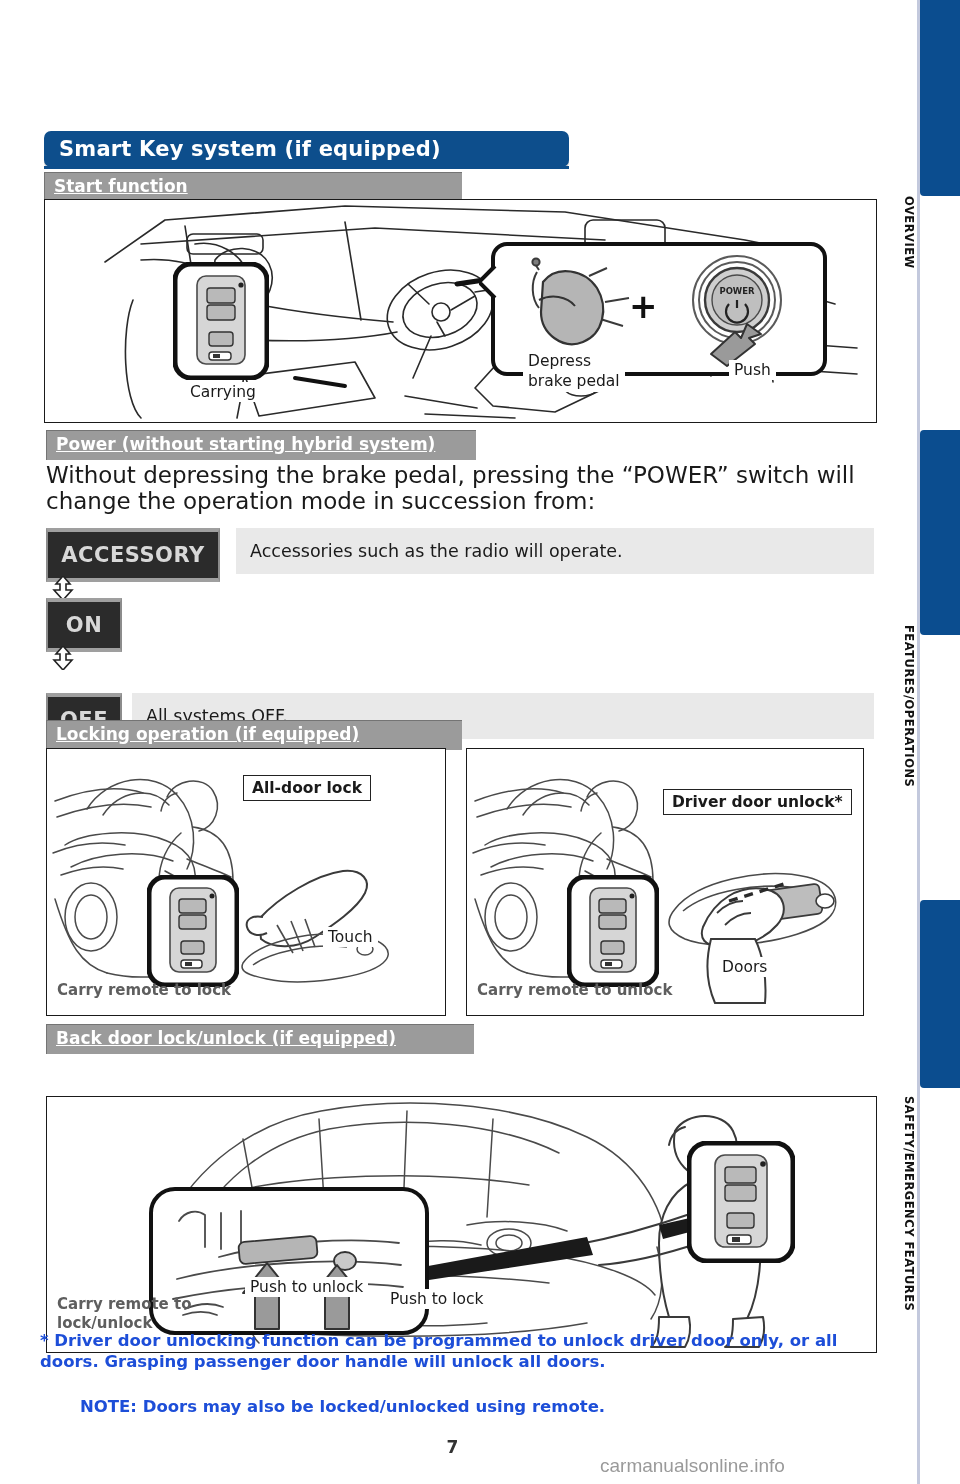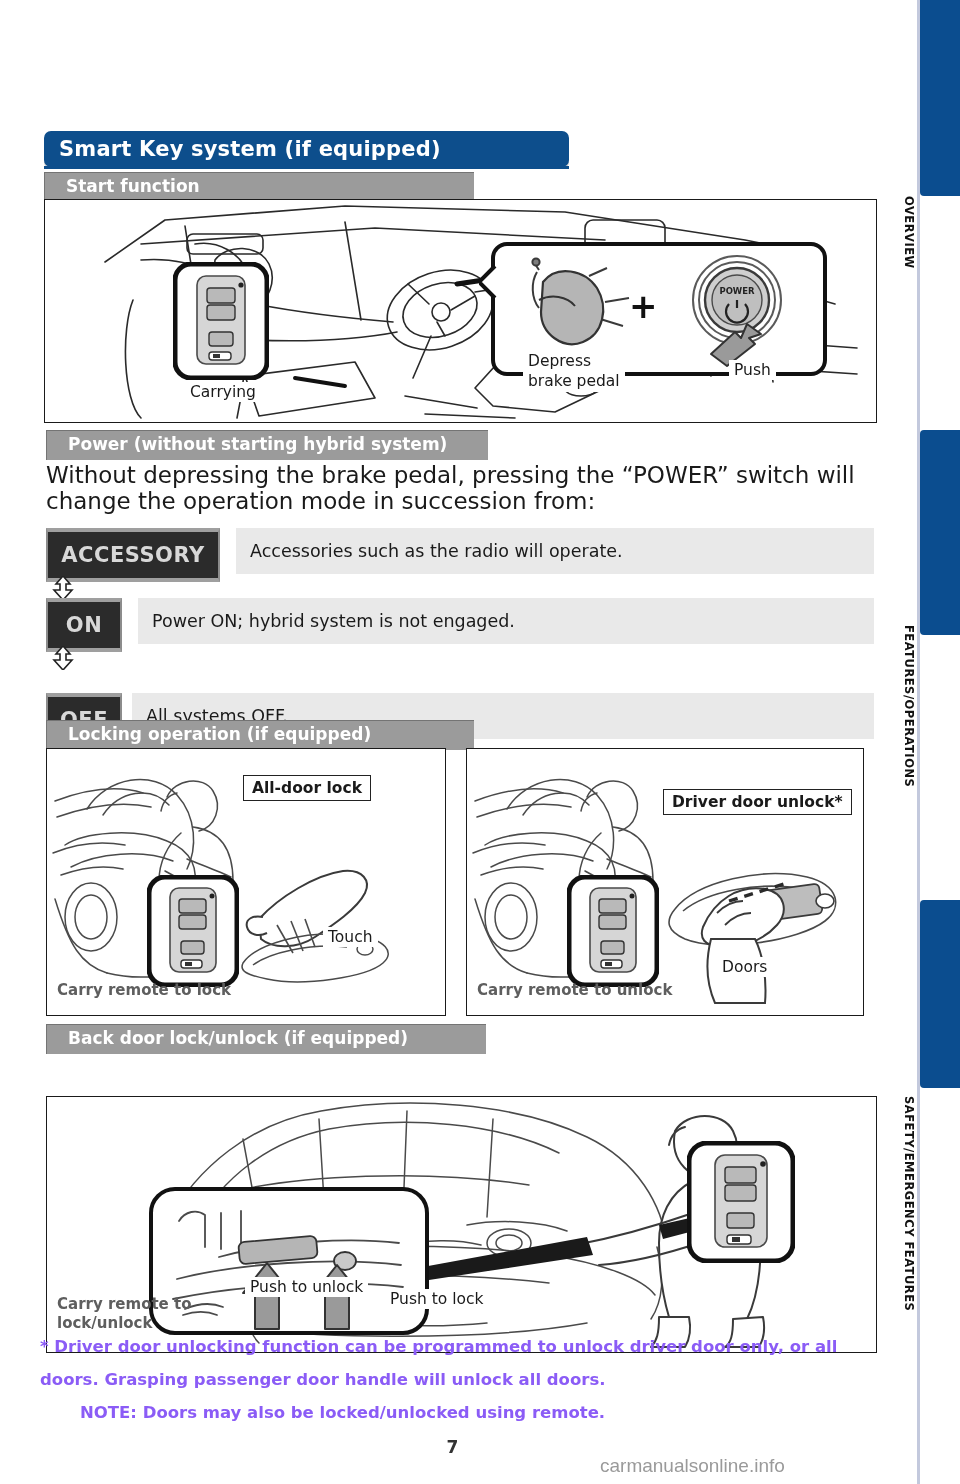--- a/index.html
+++ b/index.html
@@ -28,22 +28,22 @@
   
   .title-bar{position:absolute;left:44px;top:131px;width:525px;height:36px;
              background:#0d4e8c;border-radius:7px;
              box-shadow:0 2px 0 rgba(0,0,0,.18);}
   .title-bar span{position:absolute;left:15px;top:6px;color:#fff;font-size:21px;
                   font-weight:bold;letter-spacing:.2px;white-space:nowrap;}
   .title-underline{position:absolute;left:44px;top:166px;width:525px;height:3px;background:#0d4e8c;}
 
   
   .sec-head{position:absolute;background:#9b9b9b;color:#fff;font-weight:bold;
-            font-size:17px;line-height:25px;padding:2px 8px 3px 22px;white-space:nowrap;
-            box-shadow:1px 1px 0 rgba(0,0,0,.25) inset;}
+            font-size:17px;line-height:25px;padding:2px 8px 3px 10px;white-space:nowrap;
+            box-shadow:1px 1px 0 rgba(0,0,0,.25) inset;text-decoration:underline;}
   .sh-start{left:44px;top:172px;width:400px;}
   .sh-power{left:46px;top:430px;width:412px;}
   .sh-lock{left:46px;top:720px;width:398px;}
   .sh-unlock{left:466px;top:720px;width:396px;}
   .sh-back{left:46px;top:1024px;width:410px;}
 
   
   .illus-box{position:absolute;background:#fff;border:1.5px solid #1a1a1a;}
   .box-start{left:44px;top:199px;width:831px;height:222px;}
   .box-lock{left:46px;top:748px;width:398px;height:266px;}
@@ -70,21 +70,21 @@
 
   .arrow-dn{position:absolute;left:52px;width:22px;height:24px;}
 
   
   .cap{position:absolute;font-size:15.5px;background:#fff;padding:1px 5px;white-space:nowrap;}
   .cap-box{position:absolute;font-size:15.5px;background:#fff;border:1.3px solid #222;
            padding:3px 8px;font-weight:bold;white-space:nowrap;}
   .cap-gray{position:absolute;font-size:15px;font-weight:bold;color:#5e5e5e;white-space:pre-line;line-height:19px;}
 
   
-  .foot{position:absolute;left:40px;font-weight:bold;color:#8b5cf6;font-size:16.5px;line-height:33px;}
+  .foot{position:absolute;left:40px;font-weight:bold;color:#1d4ed8;font-size:16.5px;line-height:21px;}
   .foot1{top:1330px;width:840px;}
   .foot2{top:1396px;width:840px;margin-left:40px;}
 
   .pagenum{position:absolute;left:0;top:1437px;width:905px;text-align:center;
            font-size:17px;font-weight:bold;color:#333;}
   .watermark{position:absolute;left:600px;top:1455px;font-size:19px;color:#9a9a9a;
              font-family:"Liberation Sans",sans-serif;}
 
   svg{display:block;}
 </style>
@@ -222,21 +222,20 @@
   <div class="mode-row r1">
     <div class="badge badge-acc">ACCESSORY</div>
     <div class="desc desc-acc">Accessories such as the radio will operate.</div>
   </div>
   <svg class="arrow-dn" style="top:576px;" viewBox="0 0 22 24">
     <path d="M11 0 L4 8 L8 8 L8 14 L2 14 L11 24 L20 14 L14 14 L14 8 L18 8 Z" fill="#ffffff" stroke="#222" stroke-width="1.6"></path>
   </svg>
 
   <div class="mode-row r2">
     <div class="badge badge-on">ON</div>
-    <div class="desc desc-on">Power ON; hybrid system is not engaged.</div>
   </div>
   <svg class="arrow-dn" style="top:646px;" viewBox="0 0 22 24">
     <path d="M11 0 L4 8 L8 8 L8 14 L2 14 L11 24 L20 14 L14 14 L14 8 L18 8 Z" fill="#ffffff" stroke="#222" stroke-width="1.6"></path>
   </svg>
 
   <div class="mode-row r3">
     <div class="badge badge-off">OFF</div>
     <div class="desc desc-off">All systems OFF.</div>
   </div>
 

